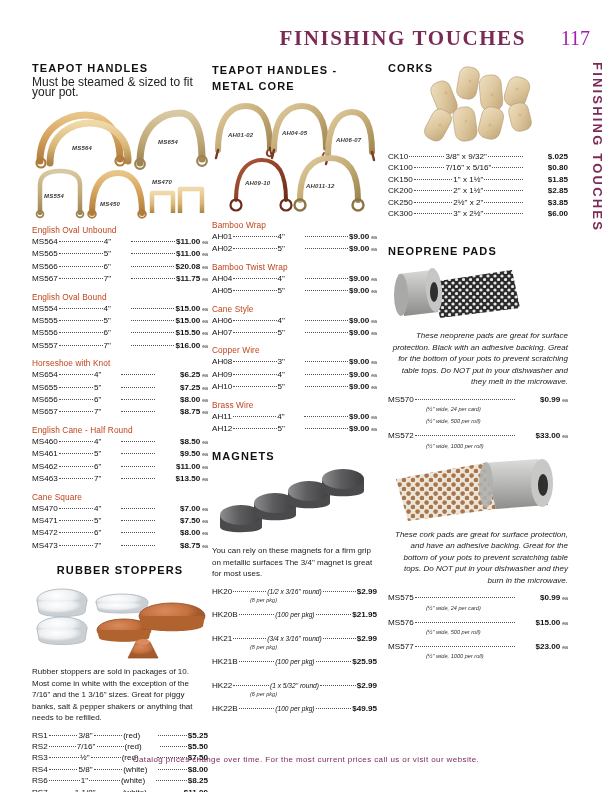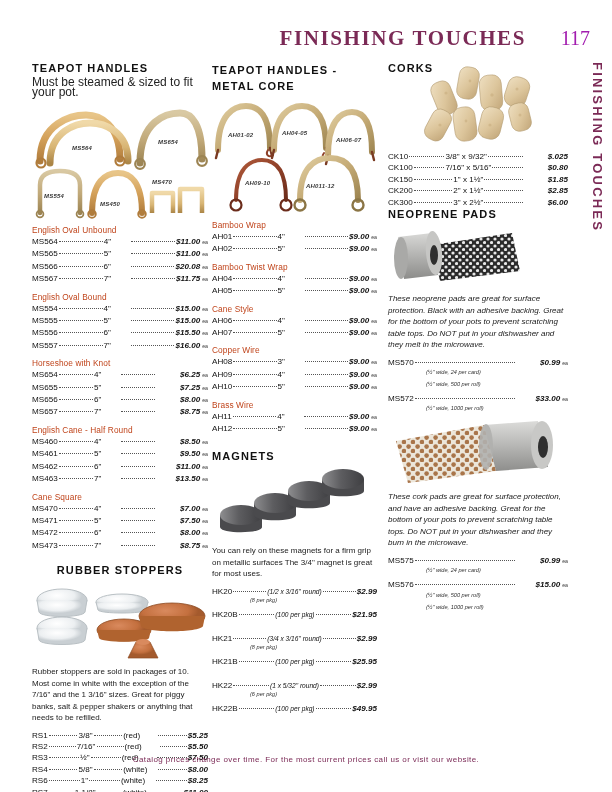--- a/index.html
+++ b/index.html
@@ -63,41 +63,41 @@
     text-transform:uppercase;
   }
   h2.sec.two-line { line-height:16px; }
 
   .sec-note {
     font-size:12px; color:#222; margin:0 0 4px 0; line-height:10px;
   }
   .para {
     font-size:8px; line-height:11.5px; color:#1a1a1a; margin:4px 0 6px 0;
   }
-  .para.ital { font-style:italic; }
+  .para.ital { font-style:italic;text-align:right; }
 
   .grp {
     font-size:8.3px; color:#c0451c; font-weight:normal;
     margin:6px 0 1px 0; letter-spacing:.1px;
   }
   .grp.first { margin-top:2px; }
 
   
   .row {
     display:flex; align-items:baseline;
     font-size:8.1px; line-height:11.4px; color:#111;
     white-space:nowrap;
   }
   .row .code { flex:0 0 auto; }
   .row .dots {
     flex:1 1 auto; overflow:hidden; margin:0 1px;
     border-bottom:1px dotted #555; position:relative; top:-2px; min-width:6px;
   }
   .row .size { flex:0 0 auto; }
-  .row .price { flex:0 0 auto; font-weight:bold;font-style:italic; }
+  .row .price { flex:0 0 auto; font-weight:bold; }
   .row .ea { font-size:5.2px; margin-left:2px; font-weight:normal; color:#333; }
   .row.w-size .size { width:26px; text-align:left; }
   .row .price.wide { min-width:44px; text-align:right; }
   .subnote { font-size:5.6px; font-style:italic; color:#333; margin:0 0 6px 38px; }
 
   
   .art { position:relative; }
   .lbl {
     position:absolute; font-size:6px; font-style:italic; font-weight:bold;
     color:#3a3a3a; letter-spacing:.2px;
@@ -729,29 +729,36 @@
         <span class="price wide">$1.85</span>
       </div>
     <div class="row">
         <span class="code">CK200</span>
         <span class="dots"></span>
         <span class="size">2" x 1½"</span>
         <span class="dots"></span>
         <span class="price wide">$2.85</span>
       </div>
     <div class="row">
+        <span class="code">CK250</span>
+        <span class="dots"></span>
+        <span class="size">2½" x 2"</span>
+        <span class="dots"></span>
+        <span class="price wide">$3.85</span>
+      </div>
+    <div class="row">
         <span class="code">CK300</span>
         <span class="dots"></span>
         <span class="size">3" x  2½"</span>
         <span class="dots"></span>
         <span class="price wide">$6.00</span>
       </div>
   </div>
 
-  <h2 class="sec" style="margin-top:0;">Neoprene Pads</h2>
+  <h2 class="sec" style="margin-top:26px;">Neoprene Pads</h2>
 
   <div class="art" style="height:66px;margin:2px 0 4px 0;">
     <svg width="180" height="66" viewBox="0 0 180 66">
       <defs>
         <linearGradient id="roll" x1="0" y1="0" x2="0" y2="1">
           <stop offset="0%" stop-color="#d8d8d6"></stop>
             <stop offset="50%" stop-color="#b2b2b0"></stop>
             <stop offset="100%" stop-color="#8c8c8a"></stop>
         </linearGradient>
         <pattern id="dots-neo" width="7" height="7" patternUnits="userSpaceOnUse">
@@ -823,17 +830,23 @@
         <span class="ea">ea</span>
       </div>
     <div class="subnote">(½" wide, 24 per card)</div>
     <div class="row">
         <span class="code">MS576</span>
         <span class="dots"></span>
         <span class="price wide">$15.00</span>
         <span class="ea">ea</span>
       </div>
     <div class="subnote">(½"  wide, 500 per roll)</div>
+    <div class="row">
+        <span class="code">MS577</span>
+        <span class="dots"></span>
+        <span class="price wide">$23.00</span>
+        <span class="ea">ea</span>
+      </div>
     <div class="subnote">(½" wide, 1000 per roll)</div>
   </div>
 </div>
 
 <div id="footer">Catalog prices change over time. For the most current prices call us or visit our website.</div>
 
 </body></html>

